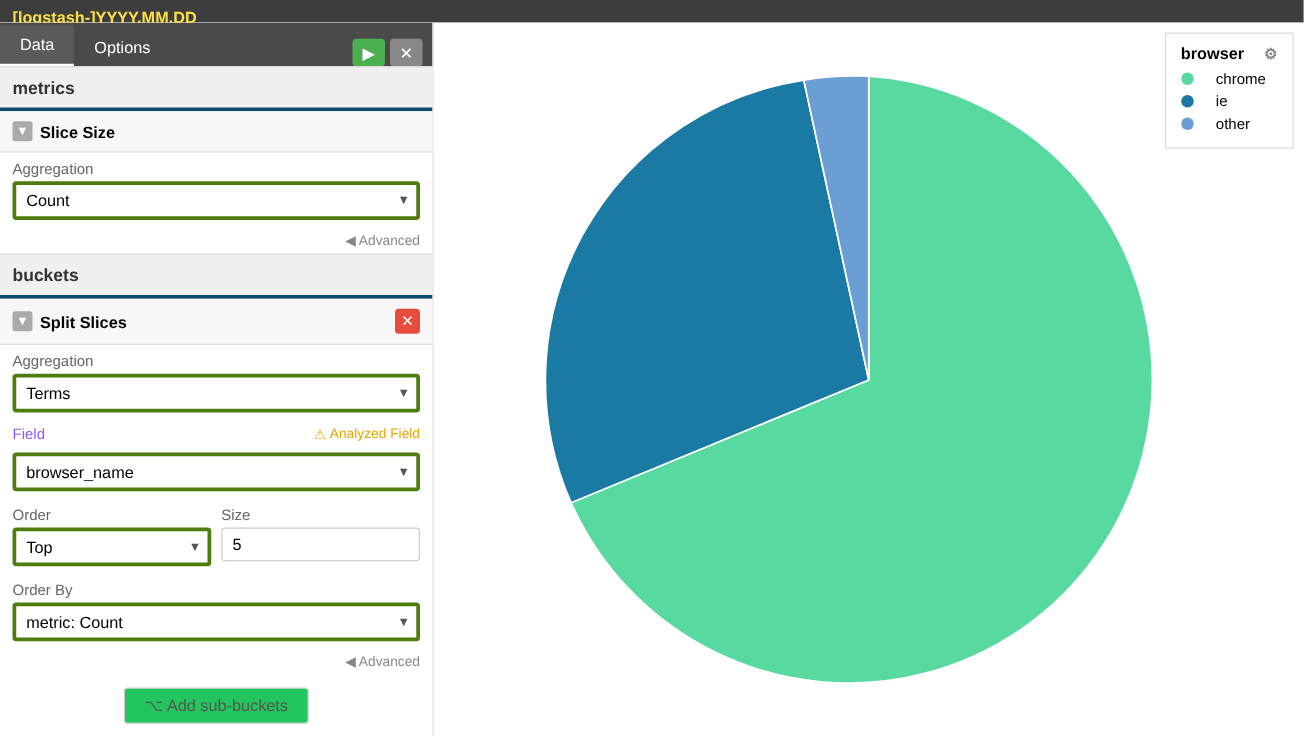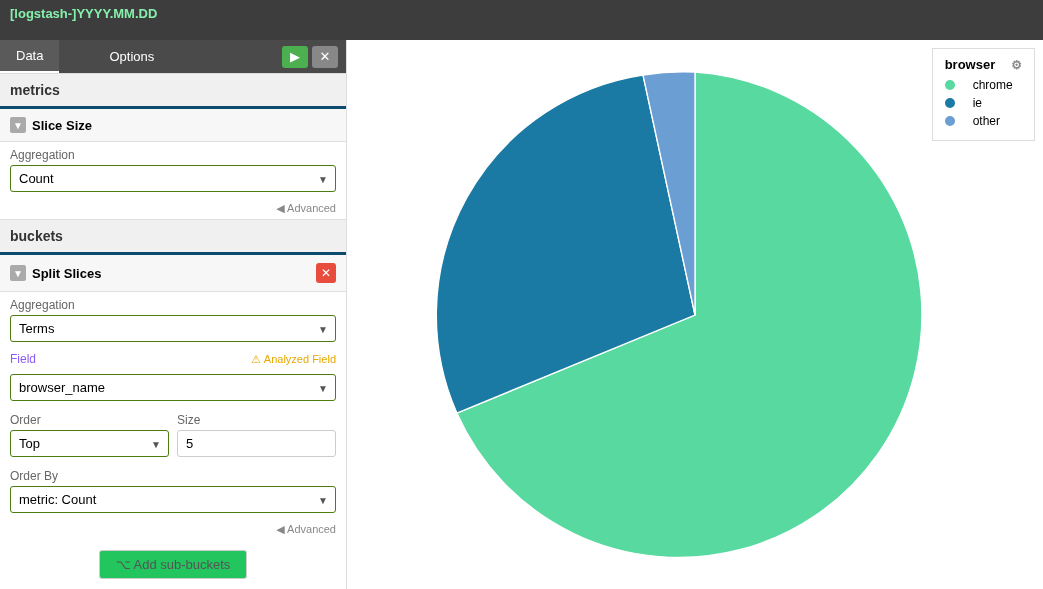--- a/index.html
+++ b/index.html
@@ -1,24 +1,24 @@
 <!DOCTYPE html>
 <html><head>
   <meta charset="utf-8">
   <style>
     * { box-sizing: border-box; margin: 0; padding: 0; }
     body { font-family: Arial, sans-serif; font-size: 13px; background: #fff; display: flex; flex-direction: column; width: 1043px; height: 589px; overflow: hidden; }
 
     .title-bar {
       background: #3d3d3d;
-      color: #86efac;
+      color: #fde047;
       padding: 6px 10px;
       font-size: 13px;
       font-weight: bold;
-      height: 40px;
+      height: 18px;
     }
 
     .main-layout {
       display: flex;
       flex: 1;
       overflow: hidden;
     }
 
     
     .left-panel {
@@ -26,24 +26,23 @@
       min-width: 347px;
       border-right: 1px solid #ddd;
       display: flex;
       flex-direction: column;
       overflow-y: auto;
       background: #fff;
     }
 
     .tabs-row {
       display: flex;
-      align-items: center;
+      align-items: flex-end;
       background: #4a4a4a;
       height: 36px;
-      gap: 34px;
     }
 
     .tab {
       padding: 8px 16px;
       color: #fff;
       cursor: pointer;
       font-size: 13px;
     }
 
     .tab.active {
@@ -139,21 +138,21 @@
     .form-label {
       font-size: 12px;
       color: #666;
       margin-bottom: 3px;
       display: block;
     }
 
     .form-select {
       width: 100%;
       padding: 5px 8px;
-      border: 1px solid #4d7c0f;
+      border: 3px solid #4d7c0f;
       border-radius: 3px;
       background: #fff;
       font-size: 13px;
       appearance: none;
       cursor: pointer;
       position: relative;
     }
 
     .select-wrapper {
       position: relative;
@@ -203,21 +202,20 @@
     }
 
     .warn-icon {
       color: #e6a800;
     }
 
     .order-size-row {
       display: flex;
       gap: 8px;
       padding: 6px 10px;
-      align-items: flex-end;
     }
 
     .order-group {
       display: flex;
       flex-direction: column;
       flex: 1;
     }
 
     .size-group {
       display: flex;

